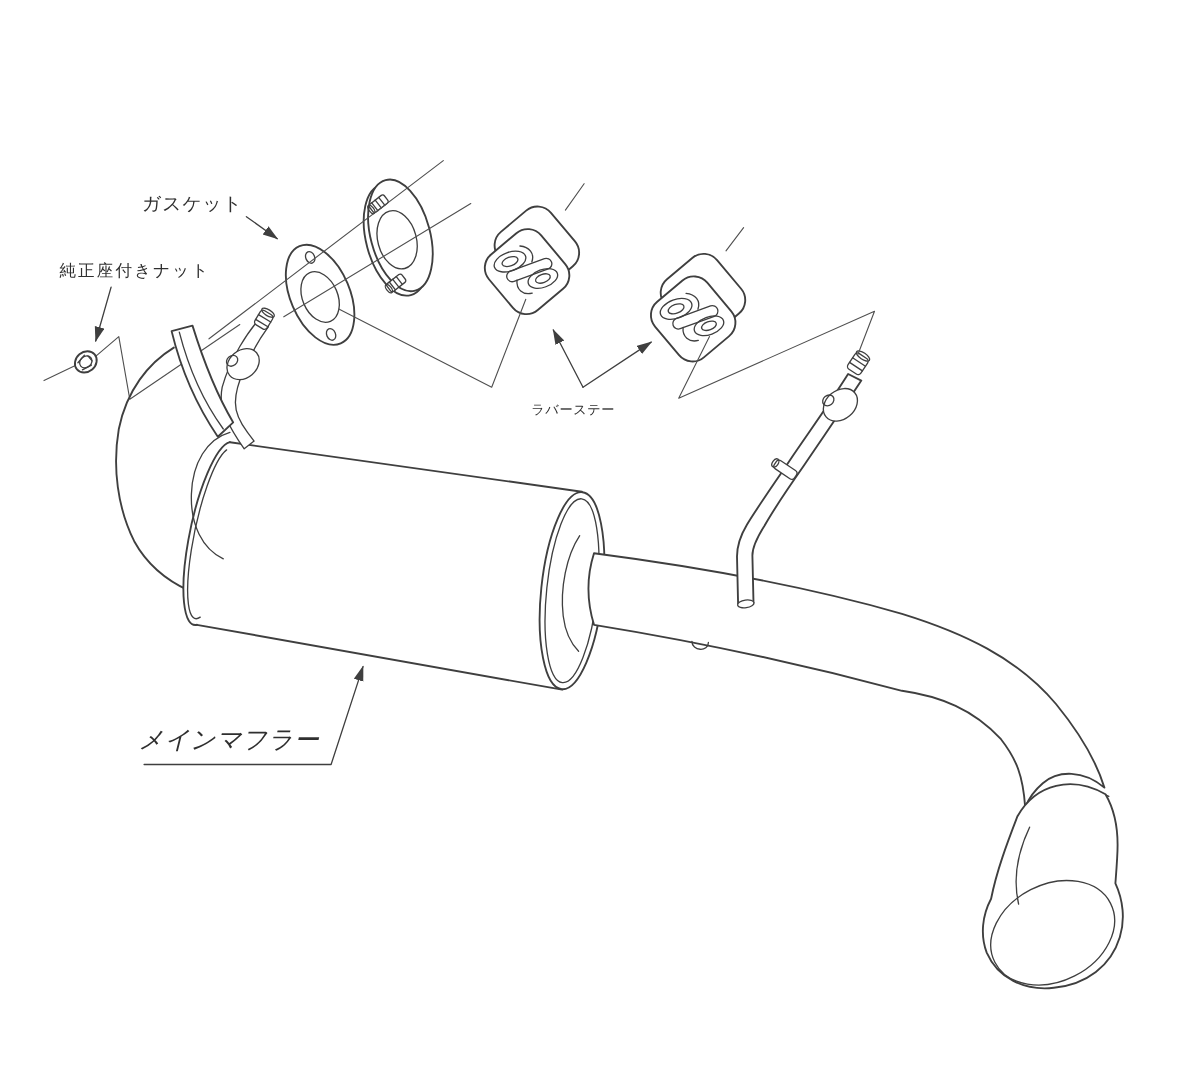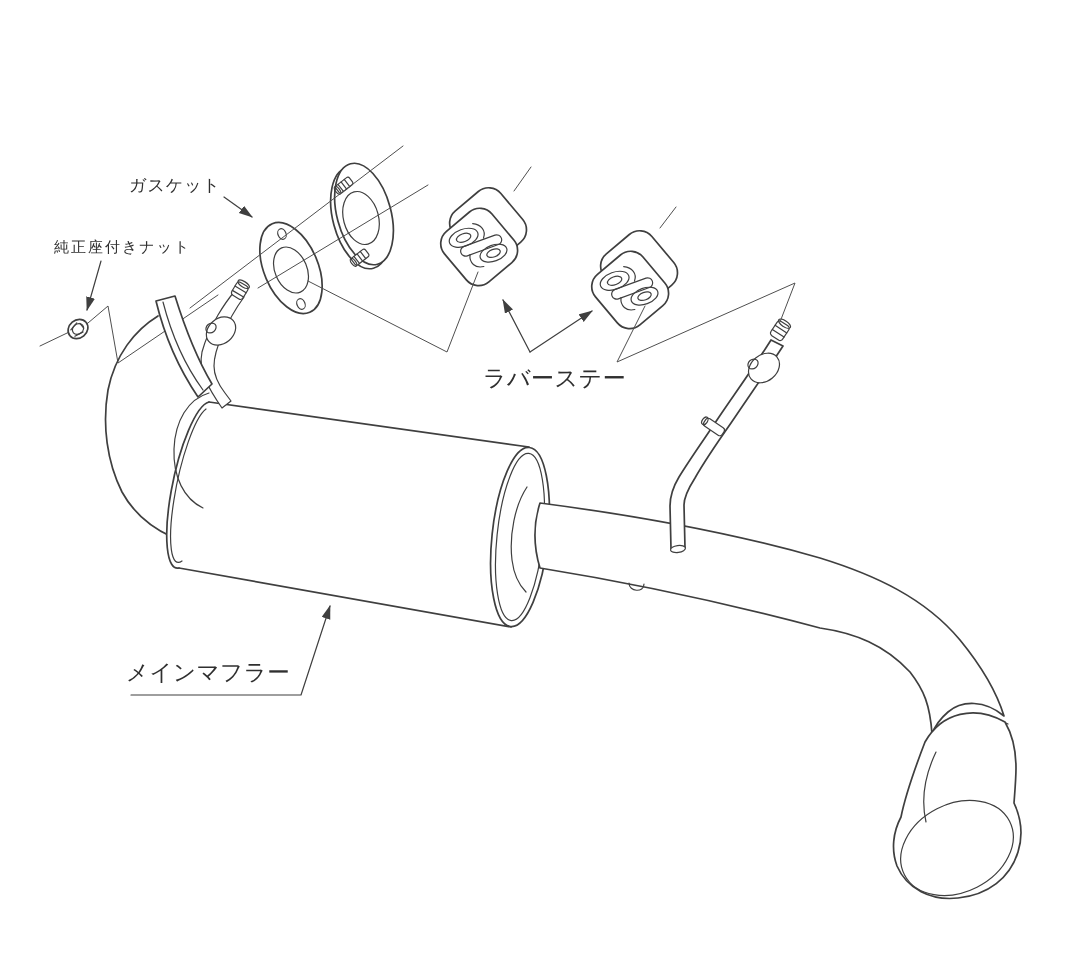--- a/index.html
+++ b/index.html
@@ -4,22 +4,22 @@
 <style>
   html,body { margin:0; padding:0; background:#ffffff; }
   .stage {
     position:relative; width:1080px; height:980px; background:#ffffff;
     font-family:"Liberation Sans", sans-serif; overflow:hidden;
   }
   .stage svg { position:absolute; left:0; top:0; }
   .lbl { position:absolute; color:#2f2f2f; white-space:nowrap; line-height:1.1; }
   .lbl-gasket  { left:129px; top:177px; font-size:17px; letter-spacing:1px; }
   .lbl-nut     { left:54px;  top:239px; font-size:15px; letter-spacing:2px; }
-  .lbl-rubber  { left:483px; top:366px; font-size:23px; letter-spacing:0.5px; }
-  .lbl-muffler { left:126px; top:661px; font-size:22.5px; letter-spacing:0.5px; }
+  .lbl-rubber  { left:483px; top:366px; font-size:12px; letter-spacing:0.5px; }
+  .lbl-muffler { left:126px; top:661px; font-size:22.5px; letter-spacing:0.5px;font-style:italic; }
 
   
   .o  { fill:none; stroke:#3f3f3f; stroke-width:1.7; stroke-linecap:round; stroke-linejoin:round; }
   .of { fill:#ffffff; stroke:#3f3f3f; stroke-width:1.7; stroke-linecap:round; stroke-linejoin:round; }
   .d  { fill:none; stroke:#3f3f3f; stroke-width:1.2; stroke-linecap:round; stroke-linejoin:round; }
   .df { fill:#ffffff; stroke:#3f3f3f; stroke-width:1.2; stroke-linecap:round; stroke-linejoin:round; }
   .c  { fill:none; stroke:#4f4f4f; stroke-width:1; stroke-linecap:round; stroke-linejoin:round; }
   .wf { fill:#ffffff; stroke:none; }
 </style>
 </head>

